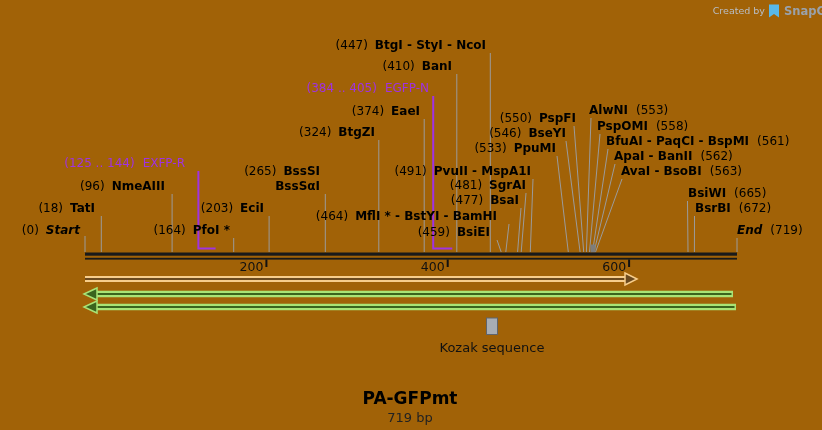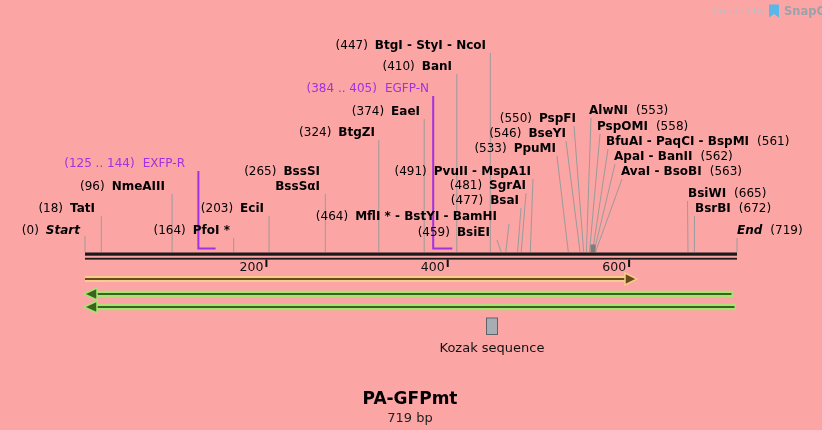--- a/index.html
+++ b/index.html
@@ -1,16 +1,16 @@
 <!DOCTYPE html>
 <html><head>
 <meta charset="utf-8">
 <style>
   html,body{margin:0;padding:0;background:#fff;}
-  .canvas{position:relative;width:822px;height:430px;background:#fca5a5;overflow:hidden;
+  .canvas{position:relative;width:822px;height:430px;background:#a16207;overflow:hidden;
           font-family:"DejaVu Sans","Liberation Sans",sans-serif;}
   svg text{font-family:"DejaVu Sans","Liberation Sans",sans-serif;font-size:12px;fill:#000;}
   svg .b{font-weight:bold;}
   svg .it{font-style:italic;}
   svg .purple{fill:#a032e1;}
   svg .tick-num{font-size:12.5px;fill:#111;}
   svg .leader{stroke:#9b9b9b;stroke-width:1;}
   svg .seq{fill:#1a1a1a;}
   svg .credit-left{font-size:9.5px;fill:#b8bec6;}
   svg .credit-brand{font-size:11.5px;fill:#9aa2ab;font-weight:600;}

